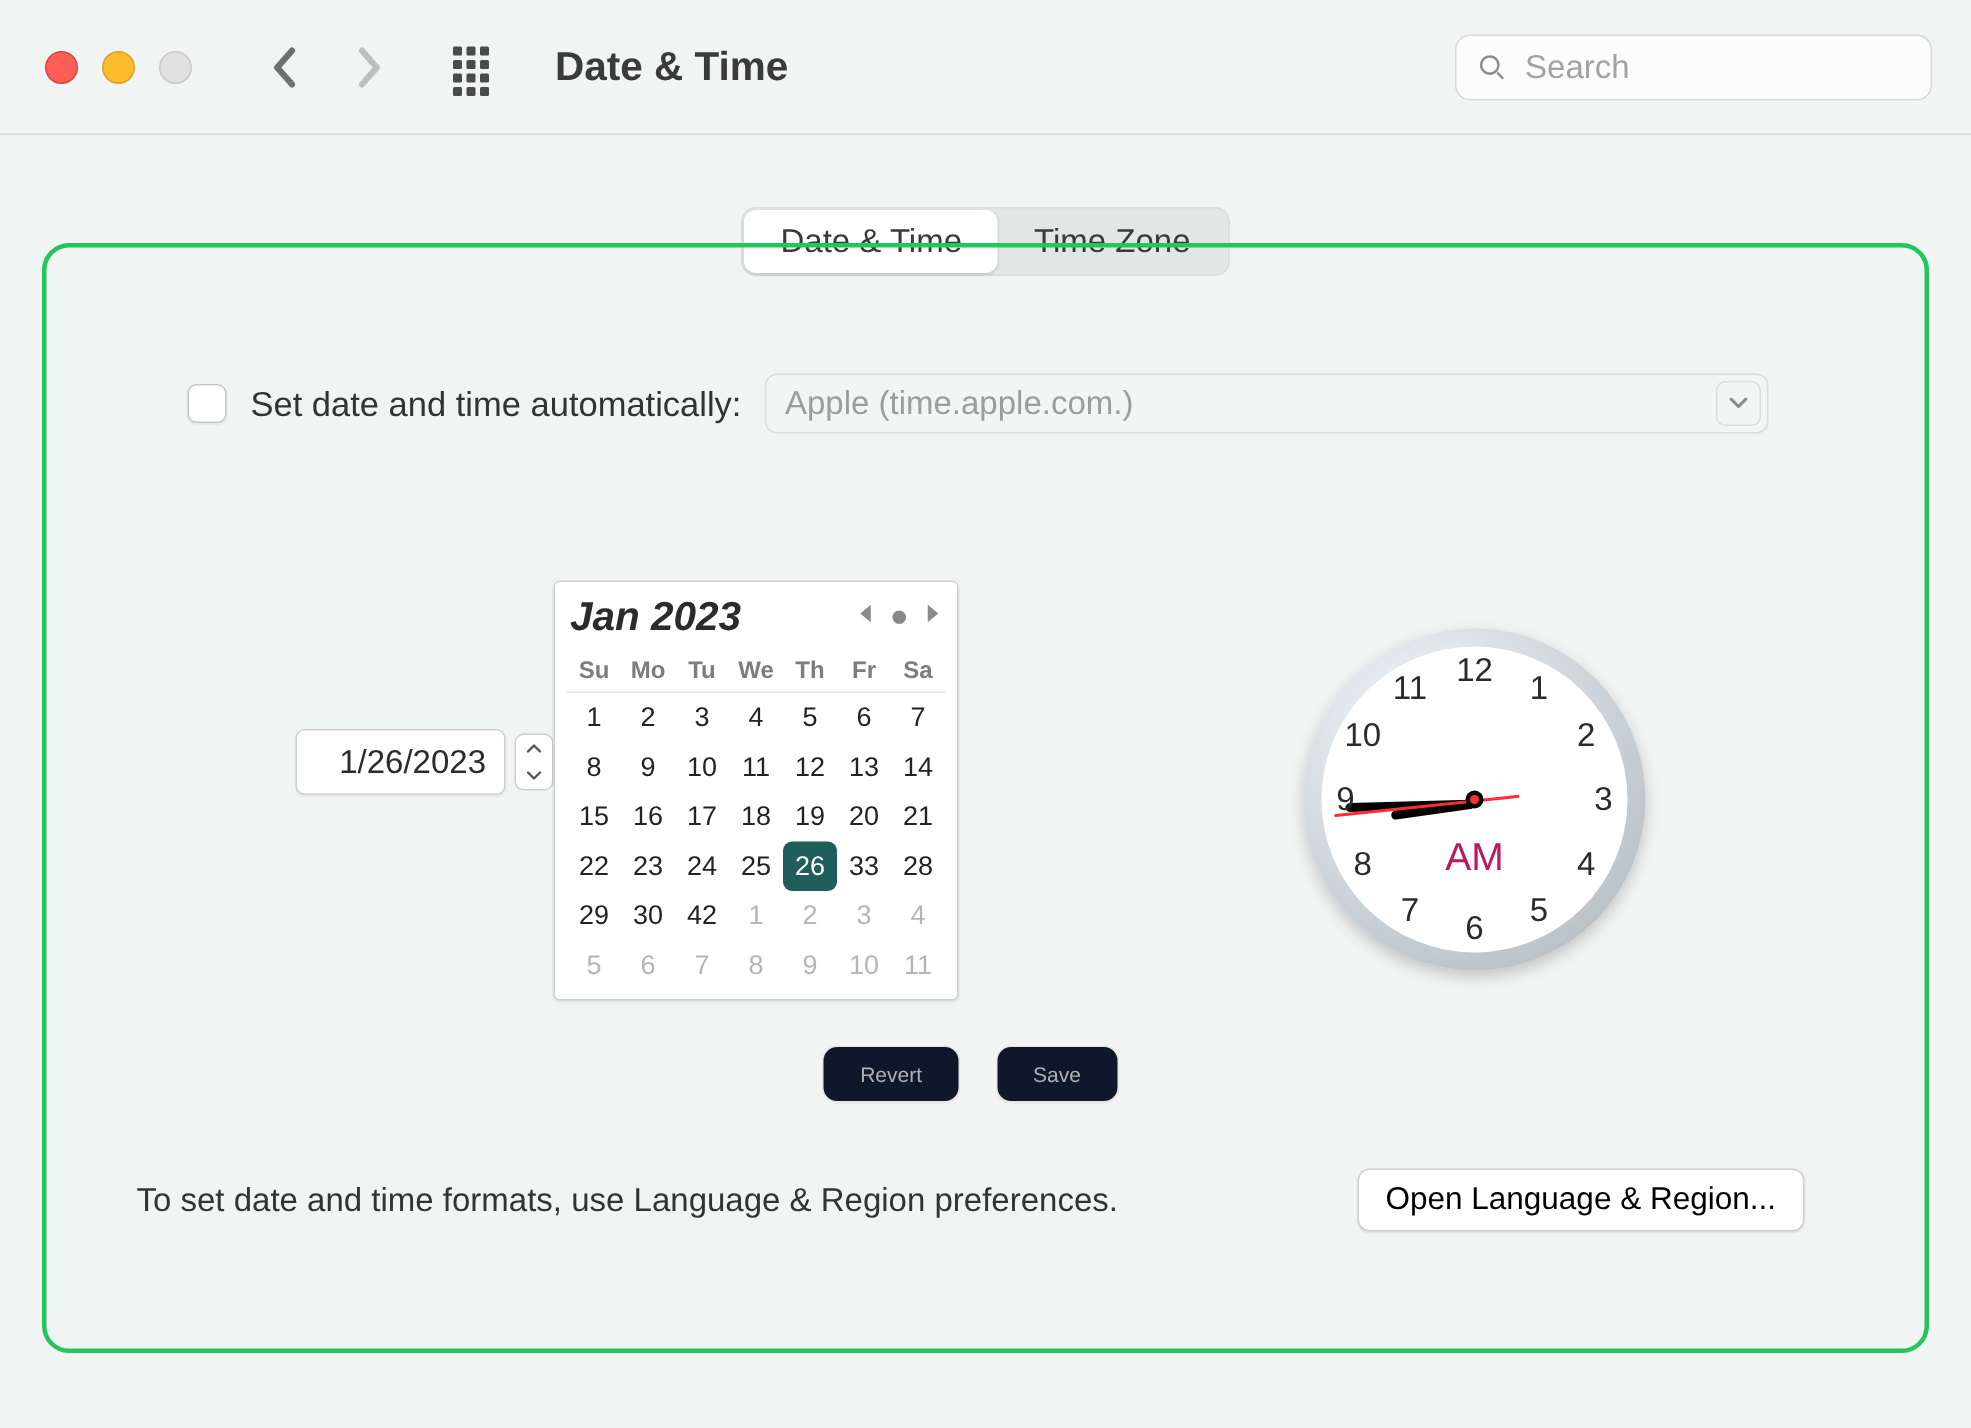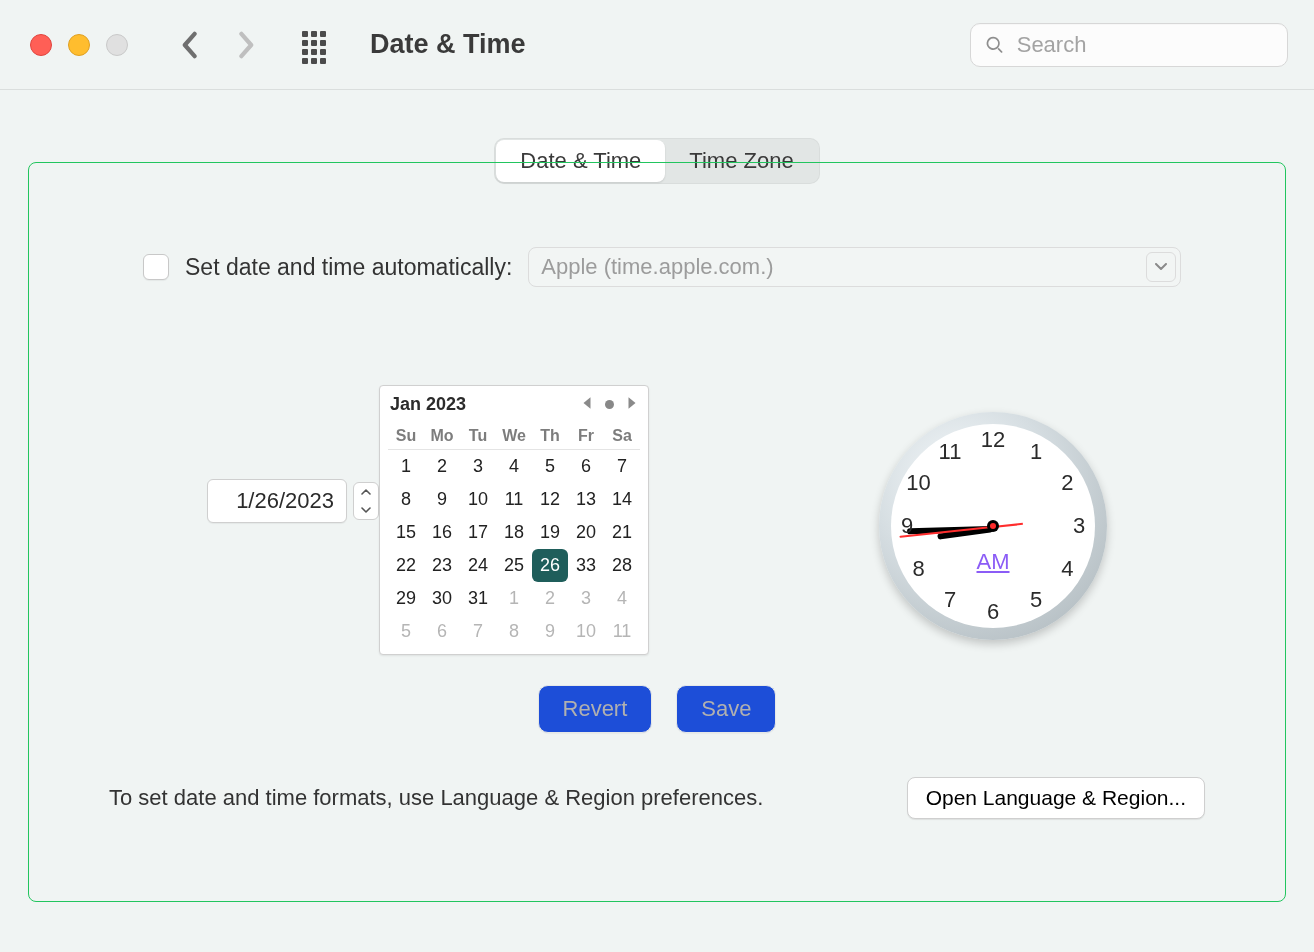--- a/index.html
+++ b/index.html
@@ -66,23 +66,23 @@
     font-size: 22px;
     border-radius: 8px;
     color: #3a3a3a;
     cursor: pointer;
   }
   .seg-item.active { background: #ffffff; box-shadow: 0 1px 2px rgba(0,0,0,0.12); font-weight: 500; }
 
   
   .panel {
     margin: -22px 28px 0 28px;
-    border: 1px solid #22c55e;
-    border-radius: 8px;
-    padding: 64px 80px 40px 80px;
+    border: 3px solid #22c55e;
+    border-radius: 18px;
+    padding: 64px 80px 40px 60px;
     background: transparent;
     min-height: 740px;
     position: relative;
   }
 
   
   .auto-row { display: flex; align-items: center; gap: 16px; margin-left: 34px; margin-top: 20px; }
   .checkbox {
     width: 26px; height: 26px; border-radius: 6px;
     background: #fff; border: 1px solid #c8c8c8;
@@ -132,21 +132,21 @@
   .calendar {
     margin-top: 38px;
     width: 270px;
     background: #fff;
     border: 1px solid #d0d0d0;
     border-radius: 4px;
     padding: 8px 8px 6px 8px;
     box-shadow: 0 1px 2px rgba(0,0,0,0.08);
   }
   .cal-head { display: flex; align-items: center; }
-  .cal-title { font-size: 18px; font-weight: 700; flex: 1; padding-left: 2px; }
+  .cal-title { font-size: 27px; font-weight: 700; flex: 1; padding-left: 2px; font-style: italic; }
   .cal-nav { display: flex; gap: 12px; align-items: center; padding-right: 2px; }
   .cal-nav .tri, .cal-nav .dot { color: #888; }
   .cal-nav svg { width: 12px; height: 14px; }
   .cal-nav .dot { width: 9px; height: 9px; background: #888; border-radius: 50%; }
 
   .cal-grid {
     margin-top: 6px;
     display: grid; grid-template-columns: repeat(7, 1fr);
     text-align: center;
     font-size: 18px;
@@ -171,21 +171,21 @@
     position: absolute; inset: 12px;
     border-radius: 50%;
     background: #fff;
   }
   .clock .num {
     position: absolute; width: 30px; text-align: center;
     font-size: 22px; font-weight: 500; transform: translate(-50%, -50%);
   }
   .clock .ampm {
     position: absolute; left: 50%; top: 60%; transform: translateX(-50%);
-    color: #8b5cf6; font-size: 22px; font-weight: 500; text-decoration: underline;
+    color: #be185d; font-size: 26px; font-weight: 500;
   }
   .hand {
     position: absolute; left: 50%; top: 50%;
     transform-origin: left center;
     height: 6px; background: #000; border-radius: 3px;
   }
   .hand.hour   { width: 56px; }
   .hand.minute { width: 86px; }
   .hand.second { width: 94px; height: 2px; background: #ff2d2d; }
   .second-tail {
@@ -198,22 +198,22 @@
     margin-left: -6px; margin-top: -6px;
     background: #000; border-radius: 50%;
   }
   .pivot::after{
     content:""; position:absolute; inset:3px; background:#ff2d2d; border-radius:50%;
   }
 
   
   .btn-row { display: flex; justify-content: center; gap: 24px; margin-top: 30px; }
   .btn {
-    padding: 10px 24px; font-size: 22px;
-    background: #1d4ed8; border: 1px solid #e6e8e7; border-radius: 10px;
+    padding: 10px 24px; font-size: 14px;
+    background: #0f172a; border: 1px solid #e6e8e7; border-radius: 10px;
     color: #b0b0b0; box-shadow: 0 1px 1px rgba(0,0,0,0.04);
   }
 
   
   .footer { display: flex; align-items: center; gap: 18px; margin-top: 44px; }
   .footer-text { font-size: 22px; color: #333; }
   .open-btn {
     margin-left: auto;
     padding: 8px 18px; font-size: 21px;
     background: #fff; border: 1px solid #cfcfcf; border-radius: 8px;
@@ -353,21 +353,21 @@
             <div class="cal-day">21</div>
             <div class="cal-day">22</div>
             <div class="cal-day">23</div>
             <div class="cal-day">24</div>
             <div class="cal-day">25</div>
             <div class="cal-day sel">26</div>
             <div class="cal-day">33</div>
             <div class="cal-day">28</div>
             <div class="cal-day">29</div>
             <div class="cal-day">30</div>
-            <div class="cal-day">31</div>
+            <div class="cal-day">42</div>
             <div class="cal-day muted">1</div>
             <div class="cal-day muted">2</div>
             <div class="cal-day muted">3</div>
             <div class="cal-day muted">4</div>
             <div class="cal-day muted">5</div>
             <div class="cal-day muted">6</div>
             <div class="cal-day muted">7</div>
             <div class="cal-day muted">8</div>
             <div class="cal-day muted">9</div>
             <div class="cal-day muted">10</div>

